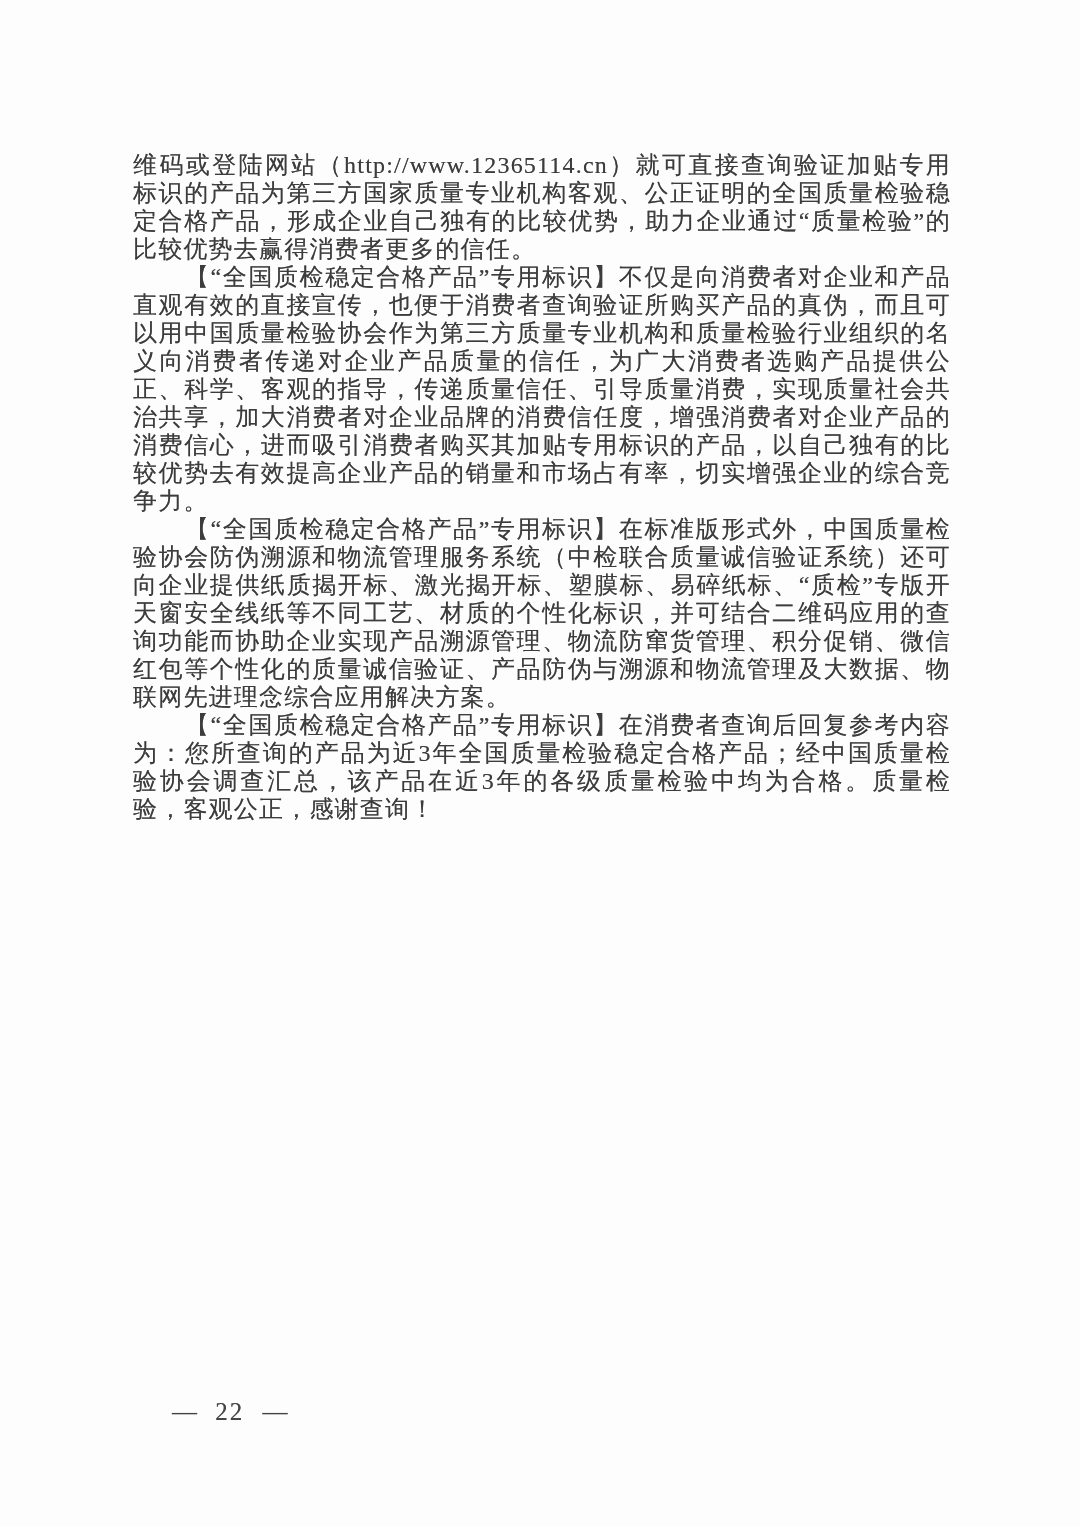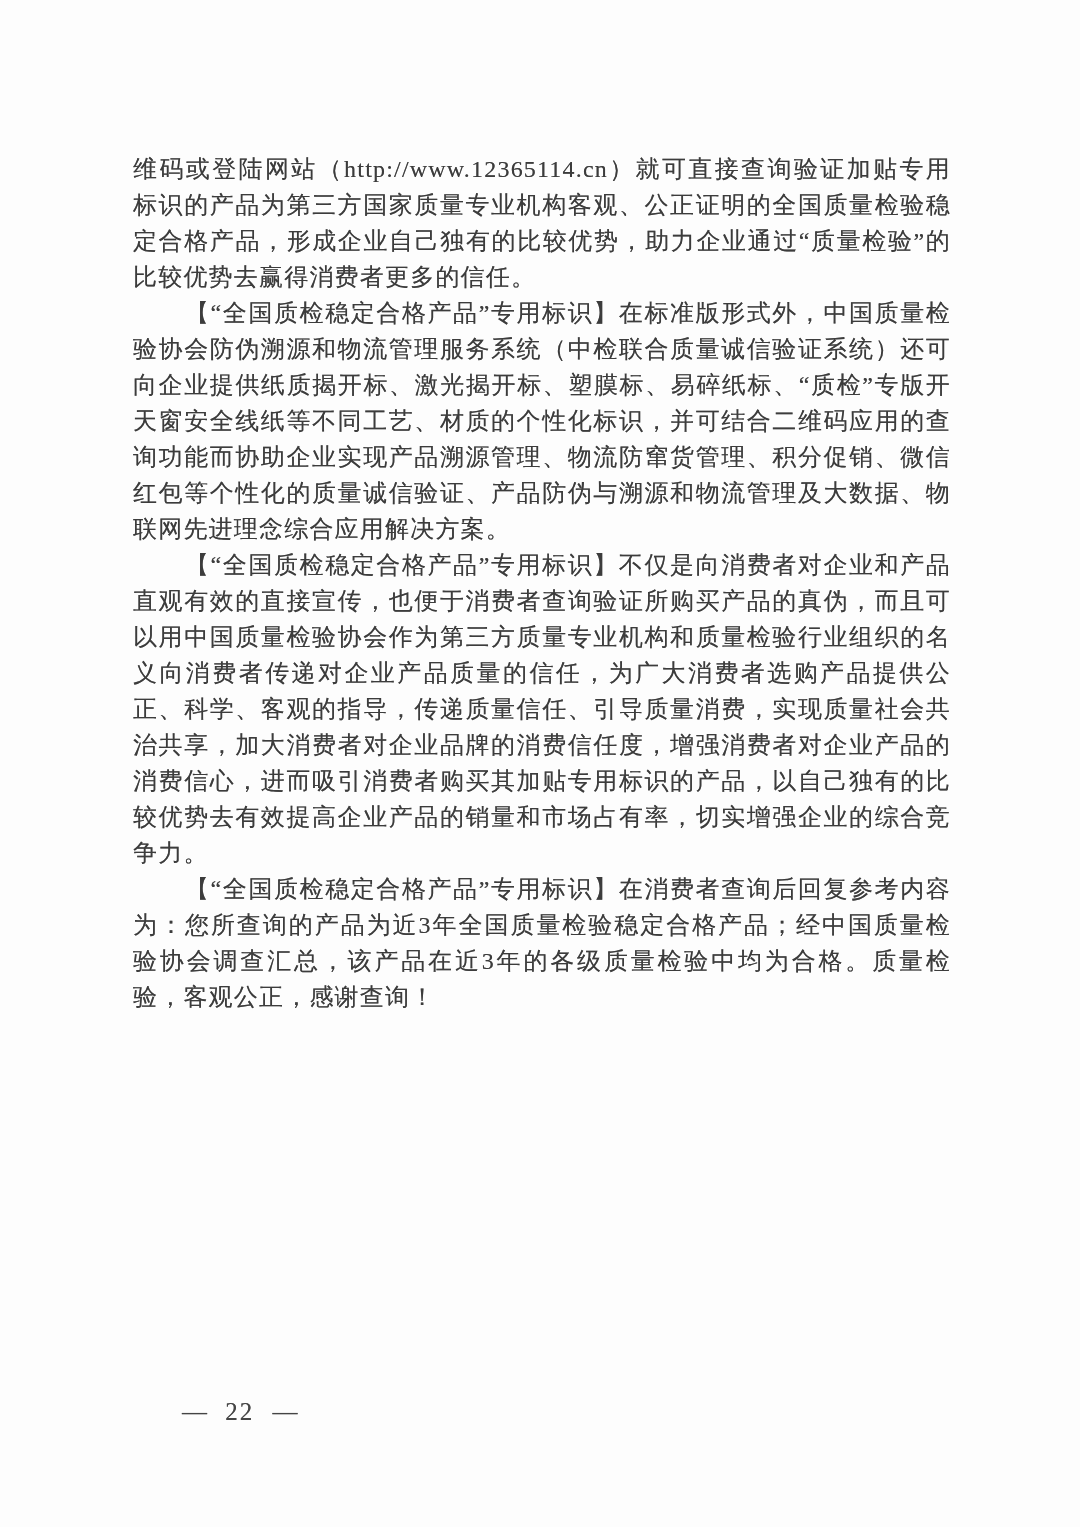--- a/index.html
+++ b/index.html
@@ -18,38 +18,38 @@
     height: 1527px;
     background: #fdfdfd;
     overflow: hidden;
   }
   .text-block {
     position: absolute;
     left: 133px;
     top: 151px;
     width: 818px;
     font-size: 24px;
-    line-height: 36px;
+    line-height: 28px;
     letter-spacing: 1.2px;
     color: #3c3c3c;
     text-align: justify;
     text-justify: inter-character;
     text-shadow: 0 0 0.5px #8a8a8a;
   }
   .para {
     margin: 0;
     padding: 0;
     text-indent: 52px;
   }
   .para.no-indent {
     text-indent: 0;
   }
   .footer {
     position: absolute;
-    left: 182px;
+    left: 172px;
     top: 1398px;
     font-size: 25px;
     color: #454545;
     text-shadow: 0 0 0.5px #8a8a8a;
     white-space: nowrap;
   }
   .footer .dash {
     display: inline-block;
     letter-spacing: 0;
   }
@@ -58,22 +58,22 @@
     margin: 0 12px;
     letter-spacing: 2px;
   }
 </style>
 </head>
 <body>
 
 <div class="page">
   <div class="text-block">
     <p class="para no-indent">维码或登陆网站（http://www.12365114.cn）就可直接查询验证加贴专用标识的产品为第三方国家质量专业机构客观、公正证明的全国质量检验稳定合格产品，形成企业自己独有的比较优势，助力企业通过“质量检验”的比较优势去赢得消费者更多的信任。</p>
+    <p class="para">【“全国质检稳定合格产品”专用标识】不仅是向消费者对企业和产品直观有效的直接宣传，也便于消费者查询验证所购买产品的真伪，而且可以用中国质量检验协会作为第三方质量专业机构和质量检验行业组织的名义向消费者传递对企业产品质量的信任，为广大消费者选购产品提供公正、科学、客观的指导，传递质量信任、引导质量消费，实现质量社会共治共享，加大消费者对企业品牌的消费信任度，增强消费者对企业产品的消费信心，进而吸引消费者购买其加贴专用标识的产品，以自己独有的比较优势去有效提高企业产品的销量和市场占有率，切实增强企业的综合竞争力。</p>
     <p class="para">【“全国质检稳定合格产品”专用标识】在标准版形式外，中国质量检验协会防伪溯源和物流管理服务系统（中检联合质量诚信验证系统）还可向企业提供纸质揭开标、激光揭开标、塑膜标、易碎纸标、“质检”专版开天窗安全线纸等不同工艺、材质的个性化标识，并可结合二维码应用的查询功能而协助企业实现产品溯源管理、物流防窜货管理、积分促销、微信红包等个性化的质量诚信验证、产品防伪与溯源和物流管理及大数据、物联网先进理念综合应用解决方案。</p>
-    <p class="para">【“全国质检稳定合格产品”专用标识】不仅是向消费者对企业和产品直观有效的直接宣传，也便于消费者查询验证所购买产品的真伪，而且可以用中国质量检验协会作为第三方质量专业机构和质量检验行业组织的名义向消费者传递对企业产品质量的信任，为广大消费者选购产品提供公正、科学、客观的指导，传递质量信任、引导质量消费，实现质量社会共治共享，加大消费者对企业品牌的消费信任度，增强消费者对企业产品的消费信心，进而吸引消费者购买其加贴专用标识的产品，以自己独有的比较优势去有效提高企业产品的销量和市场占有率，切实增强企业的综合竞争力。</p>
     <p class="para">【“全国质检稳定合格产品”专用标识】在消费者查询后回复参考内容为：您所查询的产品为近3年全国质量检验稳定合格产品；经中国质量检验协会调查汇总，该产品在近3年的各级质量检验中均为合格。质量检验，客观公正，感谢查询！</p>
   </div>
 
   <div class="footer">
     <span class="dash">—</span>
     <span class="page-num">22</span>
     <span class="dash">—</span>
   </div>
 </div>
 

